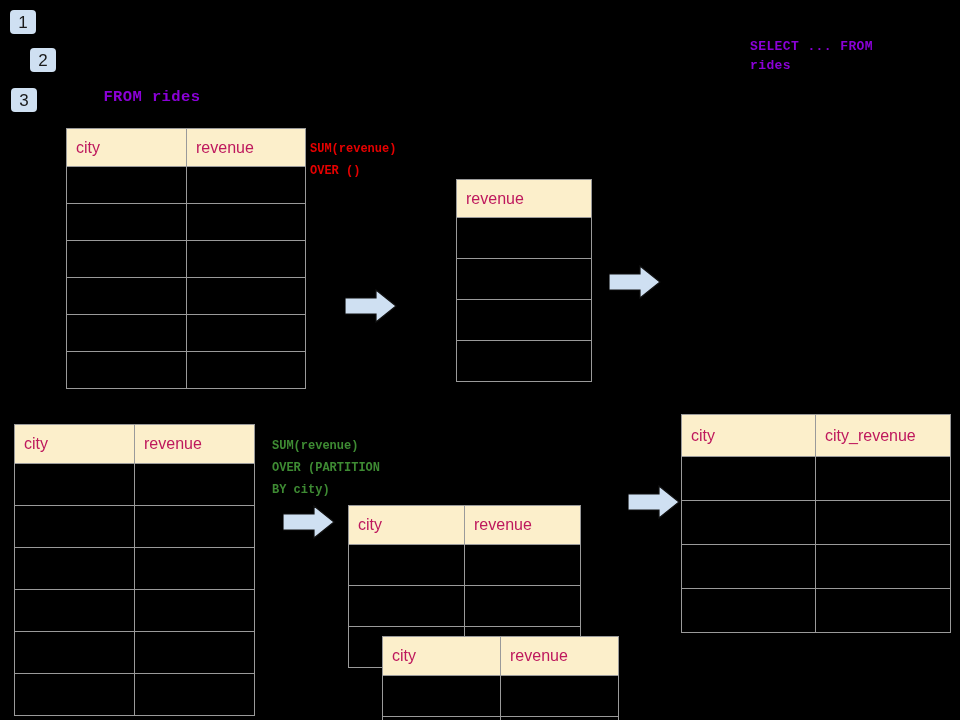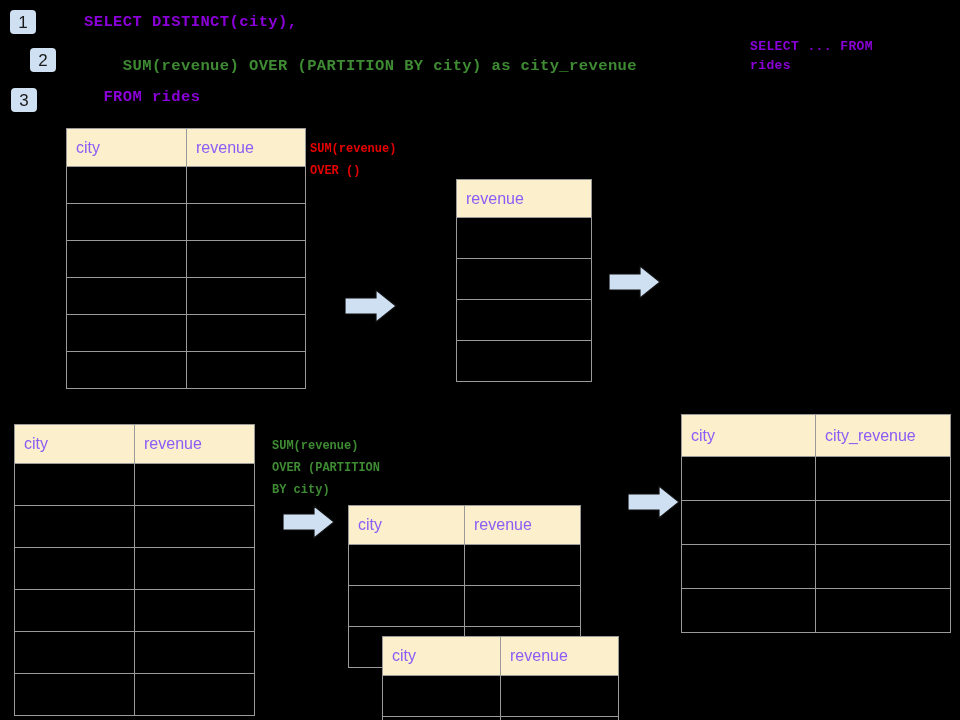--- a/index.html
+++ b/index.html
@@ -67,21 +67,21 @@
     border: 1px solid #9a9a9a;
   }
   .tbl td {
     border: 1px solid #9a9a9a;
     padding: 0;
     background: #000000;
   }
   .tbl th {
     border: 1px solid #9a9a9a;
     background: #fcefcb;
-    color: #8b5cf6;
+    color: #be185d;
     font-family: "Liberation Sans", sans-serif;
     font-weight: normal;
     font-size: 16px;
     text-align: left;
     padding: 0 0 0 9px;
   }
 
   
   .arrow {
     position: absolute;
@@ -90,22 +90,20 @@
 </style>
 </head>
 <body>
 
 <div id="stage">
 
   <div class="badge" style="left:10px; top:10px;">1</div>
   <div class="badge" style="left:30px; top:48px;">2</div>
   <div class="badge" style="left:11px; top:88px;">3</div>
 
-  <div class="code c-purple" style="left:84px; top:11px;">SELECT DISTINCT(city),</div>
-  <div class="code c-green" style="left:84px; top:55px;">    SUM(revenue) OVER (PARTITION BY city) as city_revenue</div>
   <div class="code c-purple" style="left:84px; top:86px;text-align:center;">  FROM rides</div>
 
   <div class="code c-purple" style="left:750px; top:37px; font-size:13px; line-height:19px;">SELECT ... FROM</div>
   <div class="code c-purple" style="left:750px; top:56px; font-size:13px; line-height:19px;">rides</div>
 
   <div class="annot a-red" style="left:310px; top:138px;">SUM(revenue)
 OVER ()</div>
 
   <div class="annot a-green" style="left:272px; top:435px;">SUM(revenue)
 OVER (PARTITION

